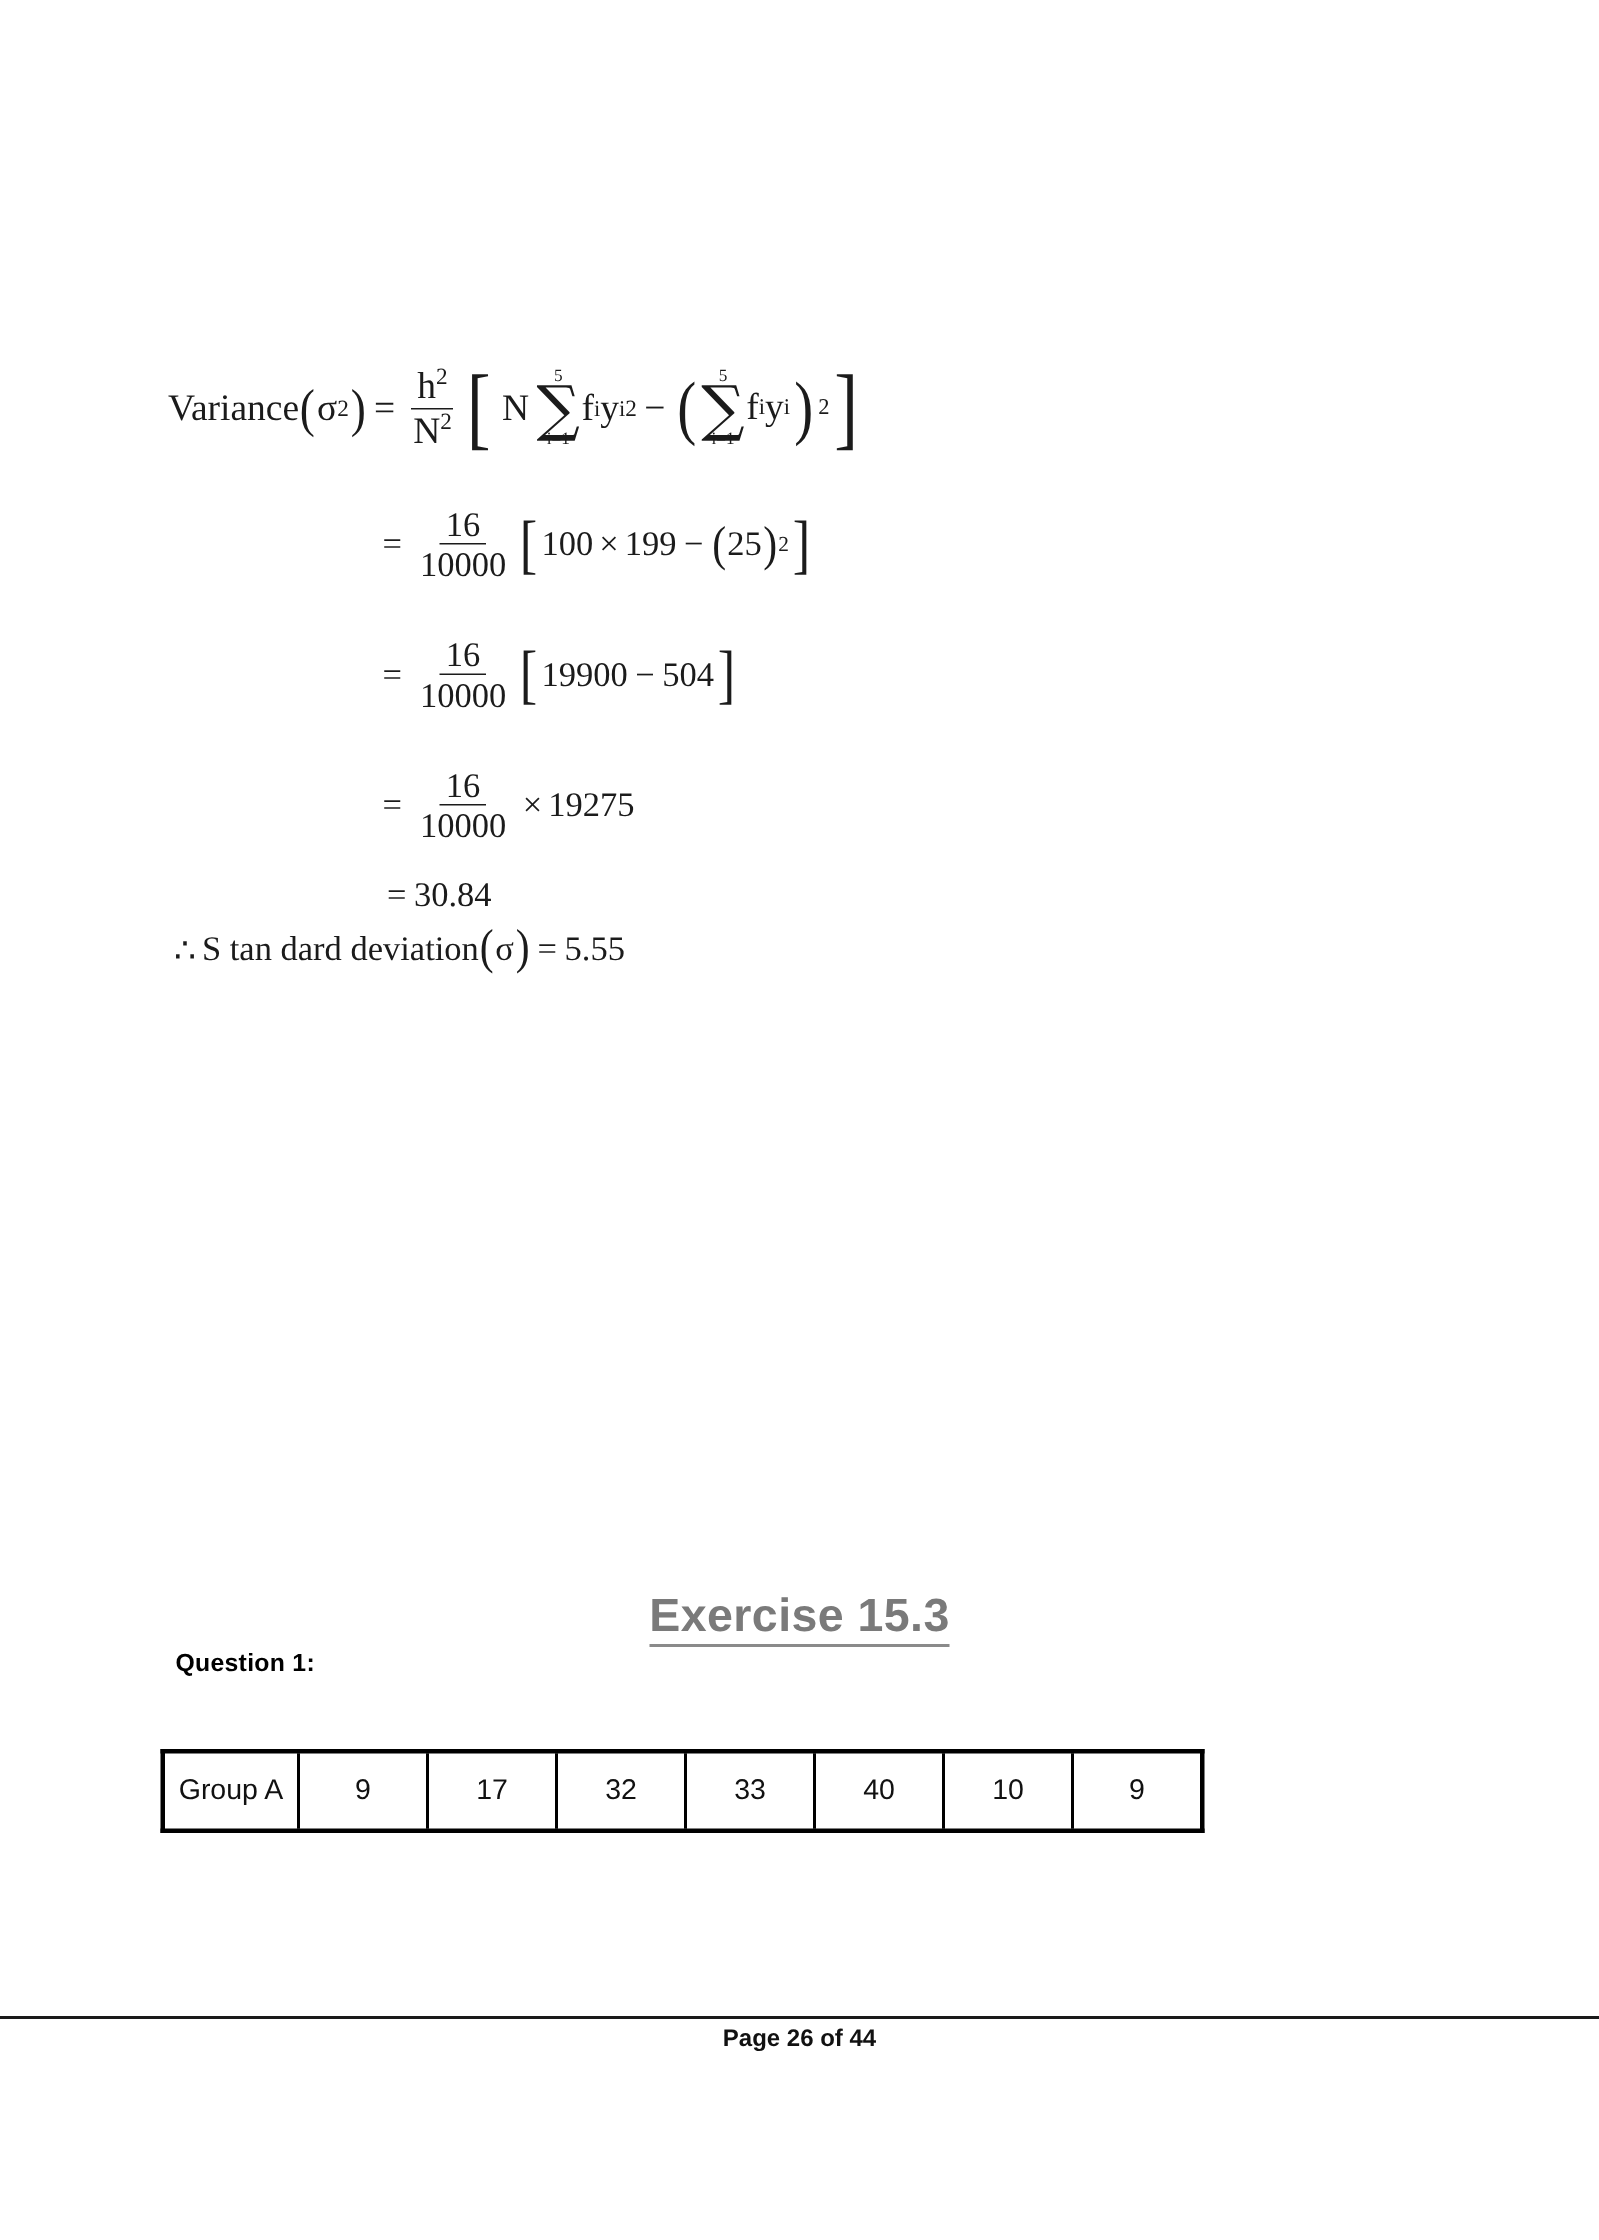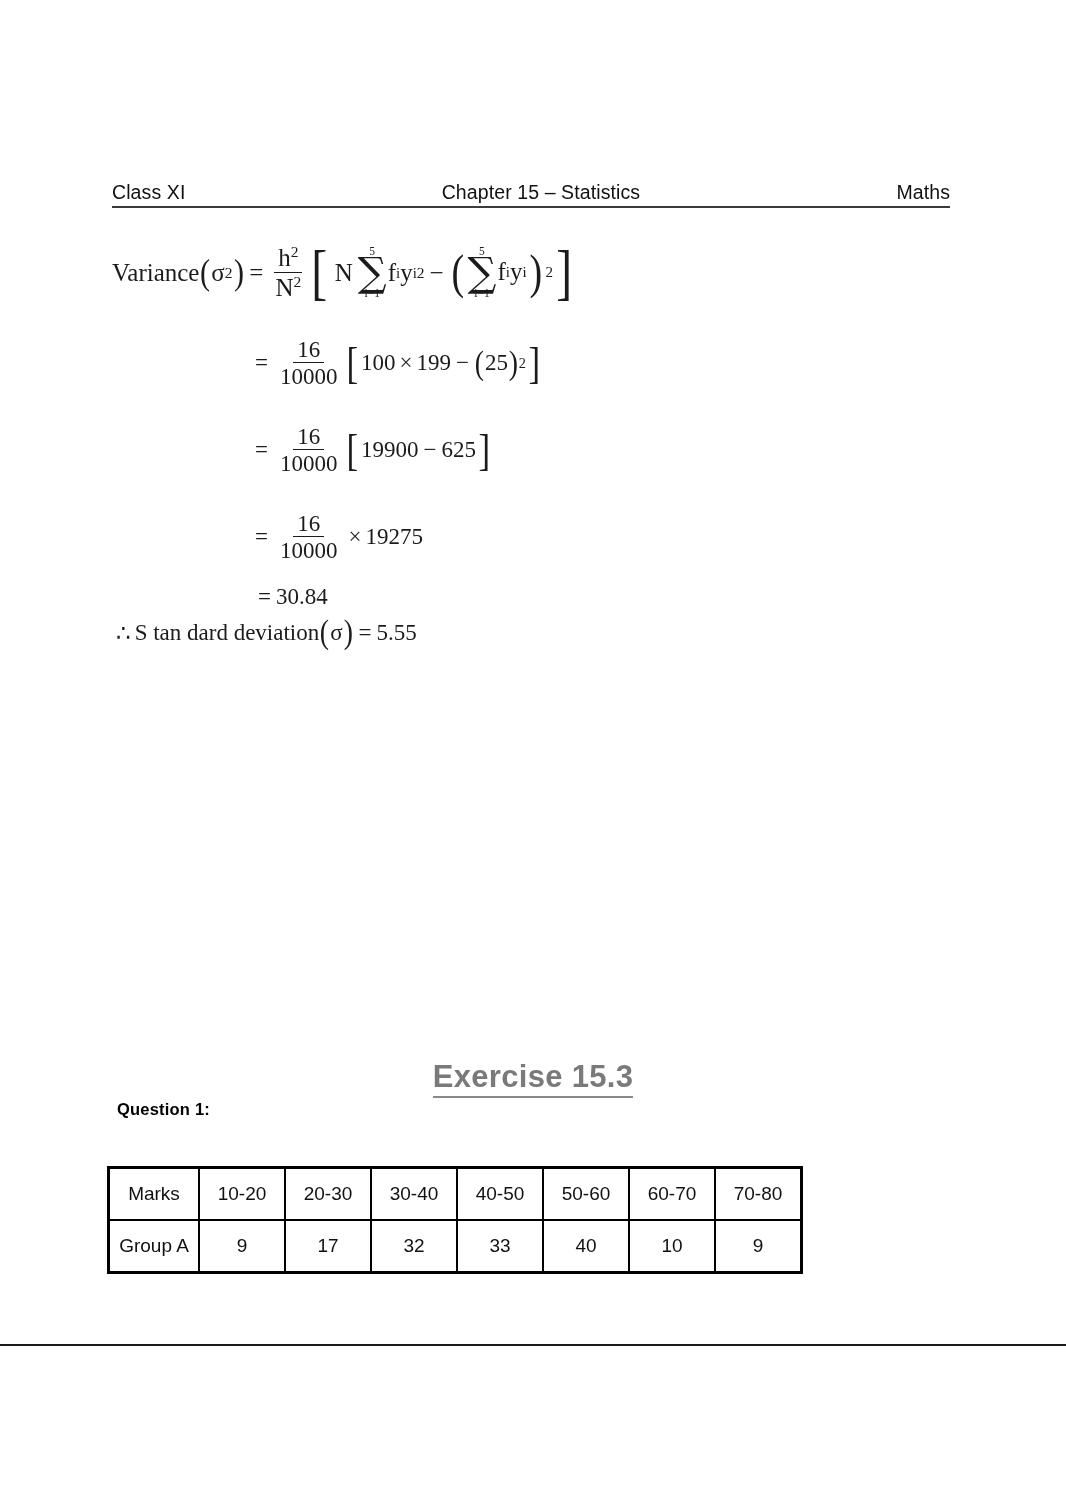--- a/index.html
+++ b/index.html
@@ -225,25 +225,20 @@
     font-size: 16px;
     font-weight: bold;
     color: #111111;
   }
 </style>
 </head>
 <body>
 
 <div class="page">
 
-  <div class="doc-header">
-    <span class="hdr-left">Class XI</span>
-    <span class="hdr-center">Chapter 15 – Statistics</span>
-    <span class="hdr-right">Maths</span>
-  </div>
 
   <div class="math-block">
 
     <div class="math-row r1">
       <span class="mi">Variance</span>
       <span class="par">(</span>
       <span>σ</span>
         <span class="sup">2</span>
       <span class="par">)</span>
       <span class="op">=</span>
@@ -301,21 +296,21 @@
 
     <div class="math-row r3">
       <span class="op">=</span>
       <span class="frac">
         <span class="num">16</span>
         <span class="den">10000</span>
       </span>
       <span class="med-bracket">[</span>
       <span>19900</span>
       <span class="op">−</span>
-      <span>625</span>
+      <span>504</span>
       <span class="med-bracket">]</span>
     </div>
 
     <div class="math-row r4">
       <span class="op">=</span>
       <span class="frac">
         <span class="num">16</span>
         <span class="den">10000</span>
       </span>
       <span class="opn">×</span>
@@ -341,39 +336,30 @@
 
   <div class="exercise-title">
     <span>Exercise 15.3</span>
   </div>
 
   <div class="question-label">Question 1:</div>
 
   <div class="data-table-wrap">
     <table class="data-table">
       <tbody>
-        <tr>
-          <td class="label-cell">Marks</td>
-          <td class="val-cell">10-20</td>
-          <td class="val-cell">20-30</td>
-          <td class="val-cell">30-40</td>
-          <td class="val-cell">40-50</td>
-          <td class="val-cell">50-60</td>
-          <td class="val-cell">60-70</td>
-          <td class="val-cell">70-80</td>
-        </tr>
         <tr>
           <td class="label-cell">Group A</td>
           <td class="val-cell">9</td>
           <td class="val-cell">17</td>
           <td class="val-cell">32</td>
           <td class="val-cell">33</td>
           <td class="val-cell">40</td>
           <td class="val-cell">10</td>
           <td class="val-cell">9</td>
         </tr>
       </tbody>
     </table>
   </div>
 
   <div class="footer-rule"></div>
+  <div class="footer-text">Page 26 of 44</div>
 
 </div>
 
 </body></html>

